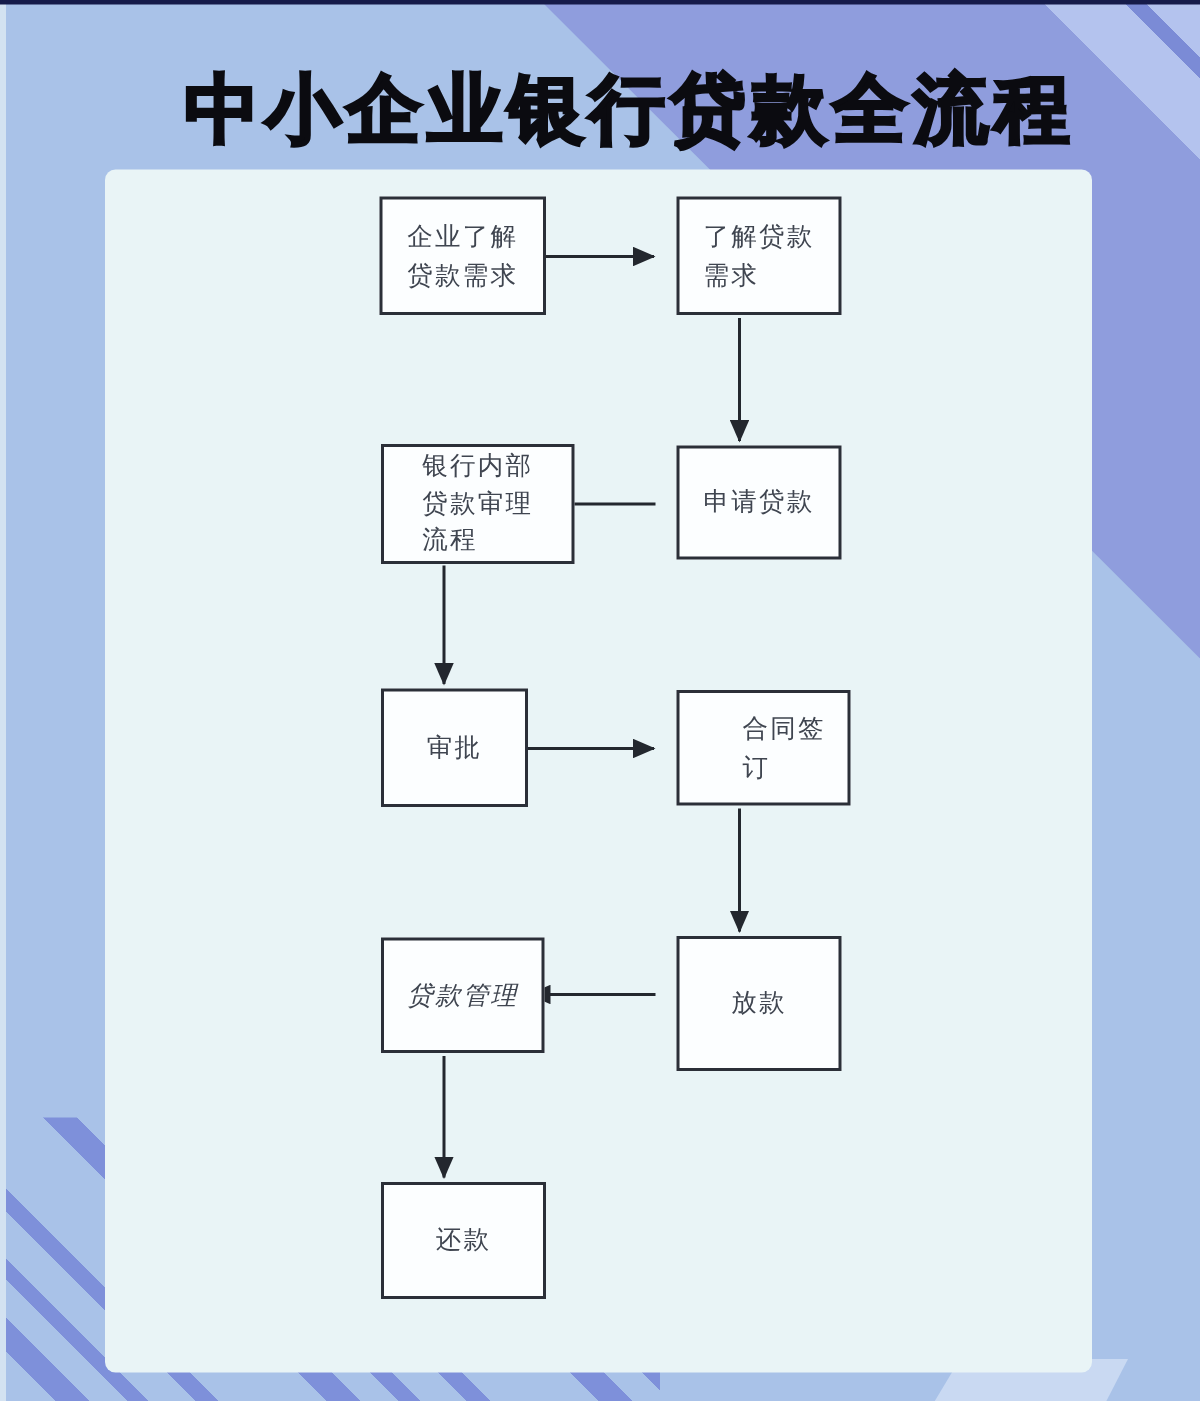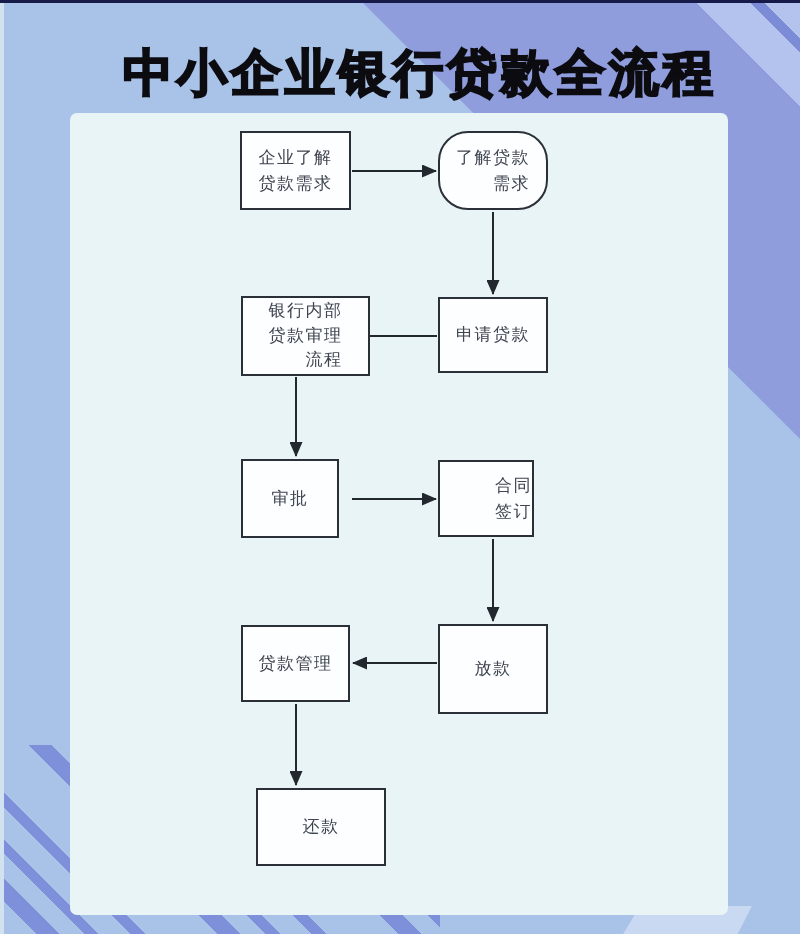--- a/index.html
+++ b/index.html
@@ -92,39 +92,40 @@
     pointer-events: none;
   }
   .node {
     position: absolute;
     background: #fcfeff;
     border: 2px solid #2b2f38;
     box-sizing: border-box;
     display: flex;
     align-items: center;
     justify-content: center;
-    text-align: right;
+    text-align: left;
     z-index: 6;
+    margin-left: 13px;
   }
   .node-label {
     font-size: 17px;
     line-height: 1.5;
     letter-spacing: 1.5px;
     color: #3f4550;
     white-space: pre-line;
   }
   .n1 { left: 240px; top: 131px; width: 111px; height: 79px; }
-  .n2 { left: 438px; top: 131px; width: 110px; height: 79px; border-radius: 30px; }
+  .n2 { left: 438px; top: 131px; width: 110px; height: 79px; }
   .n3 { left: 241px; top: 296px; width: 129px; height: 80px; }
   .n4 { left: 438px; top: 297px; width: 110px; height: 76px; }
   .n5 { left: 241px; top: 459px; width: 98px; height: 79px; }
-  .n6 { left: 438px; top: 460px; width: 96px; height: 77px; padding-left: 42px; }
-  .n7 { left: 241px; top: 625px; width: 109px; height: 77px; }
+  .n6 { left: 438px; top: 460px; width: 116px; height: 77px; padding-left: 42px; }
+  .n7 { left: 241px; top: 625px; width: 109px; height: 77px; font-style: italic; }
   .n8 { left: 438px; top: 624px; width: 110px; height: 90px; }
-  .n9 { left: 256px; top: 788px; width: 130px; height: 78px; }
+  .n9 { left: 241px; top: 788px; width: 110px; height: 78px; }
   .n3 .node-label { line-height: 1.45; }
 </style>
 </head>
 <body>
 
 <div class="bg-accent-band"></div>
 <div class="bg-stripes-top-right"></div>
 <div class="bg-stripes-bottom-left"></div>
 <div class="bg-swath-bottom-right"></div>
 <div class="left-edge-strip"></div>

